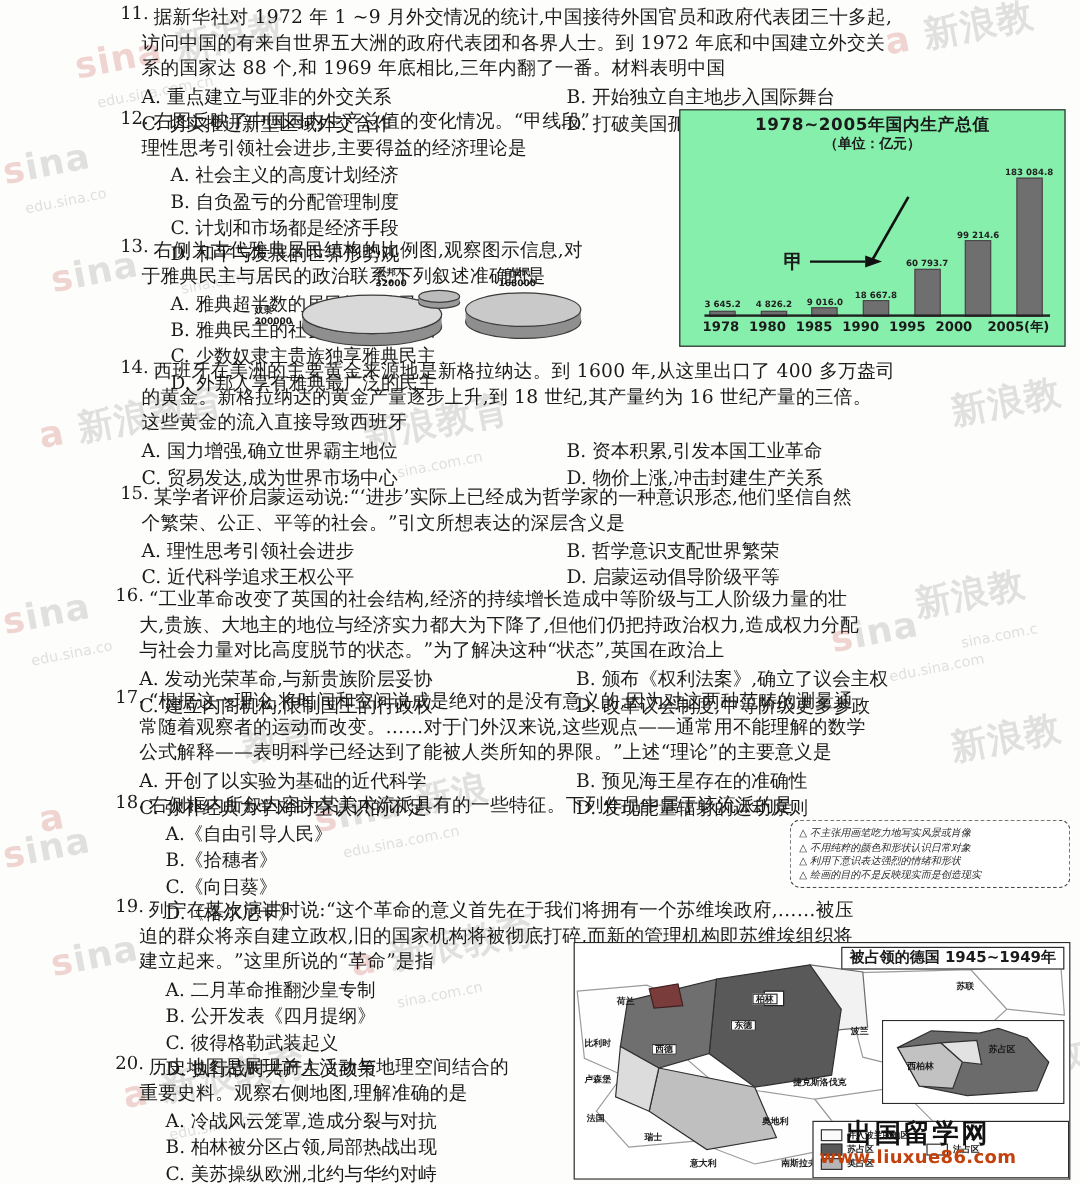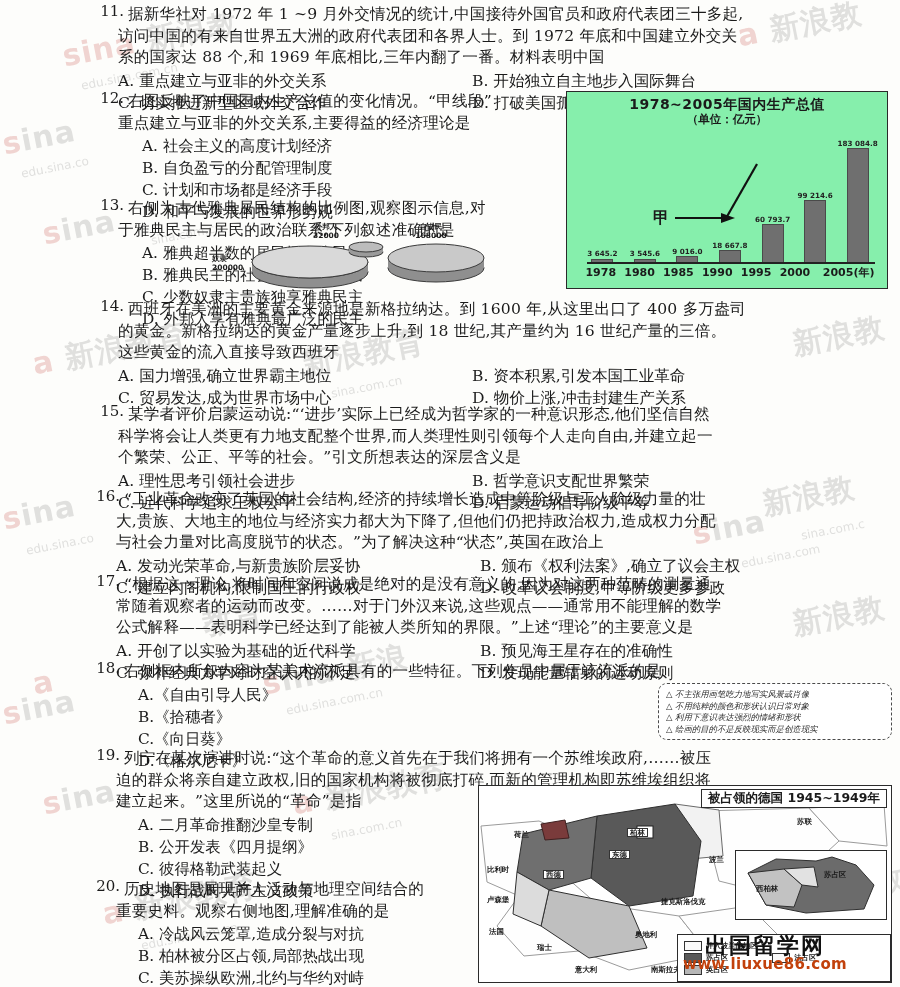--- a/index.html
+++ b/index.html
@@ -148,21 +148,21 @@
         </div>
       </div>
     </div>
   </div>
 
   <div class="q" style="left:82px;top:91px;width:470px;">
     <span class="qnum">12.</span>
     <div class="qbody">
       <div class="stem">
         <div class="line">右图反映了中国国内生产总值的变化情况。“甲线段”</div>
-        <div class="line" style="margin-left:-10px;">重点建立与亚非的外交关系,主要得益的经济理论是</div>
+        <div class="line" style="margin-left:-10px;">理性思考引领社会进步,主要得益的经济理论是</div>
       </div>
       <div class="opts optlist" style="margin-left:14px;">
         <div class="opt">A. 社会主义的高度计划经济</div>
         <div class="opt">B. 自负盈亏的分配管理制度</div>
         <div class="opt">C. 计划和市场都是经济手段</div>
         <div class="opt">D. 和平与发展的世界形势观</div>
       </div>
     </div>
   </div>
 
@@ -170,21 +170,21 @@
     <div class="chart-title">1978~2005年国内生产总值</div>
     <div class="chart-unit">（单位：亿元）</div>
 
     <div class="plot" style="margin-top:6px;">
       <div class="bars" id="bars">
           <div class="barwrap">
             <div class="barval">3 645.2</div>
             <div class="bar" style="background: rgb(111, 111, 111); height: 3px;"></div>
           </div>
           <div class="barwrap">
-            <div class="barval">3 545.6</div>
+            <div class="barval">4 826.2</div>
             <div class="bar" style="background: rgb(111, 111, 111); height: 3px;"></div>
           </div>
           <div class="barwrap">
             <div class="barval">9 016.0</div>
             <div class="bar" style="background: rgb(111, 111, 111); height: 5.59941px;"></div>
           </div>
           <div class="barwrap">
             <div class="barval">18 667.8</div>
             <div class="bar" style="background: rgb(111, 111, 111); height: 11.5937px;"></div>
           </div>
@@ -285,21 +285,20 @@
         </div>
       </div>
     </div>
   </div>
 
   <div class="q" style="left:82px;top:404px;width:810px;">
     <span class="qnum">15.</span>
     <div class="qbody">
       <div class="stem">
         <div class="line">某学者评价启蒙运动说:“‘进步’实际上已经成为哲学家的一种意识形态,他们坚信自然</div>
-        <div class="line" style="margin-left:-10px;">科学将会让人类更有力地支配整个世界,而人类理性则引领每个人走向自由,并建立起一</div>
         <div class="line" style="margin-left:-10px;">个繁荣、公正、平等的社会。”引文所想表达的深层含义是</div>
       </div>
       <div class="opts" style="margin-left:-10px;">
         <div class="optrow">
           <span class="opt col1">A. 理性思考引领社会进步</span>
           <span class="opt">B. 哲学意识支配世界繁荣</span>
         </div>
         <div class="optrow">
           <span class="opt col1">C. 近代科学追求王权公平</span>
           <span class="opt">D. 启蒙运动倡导阶级平等</span>

